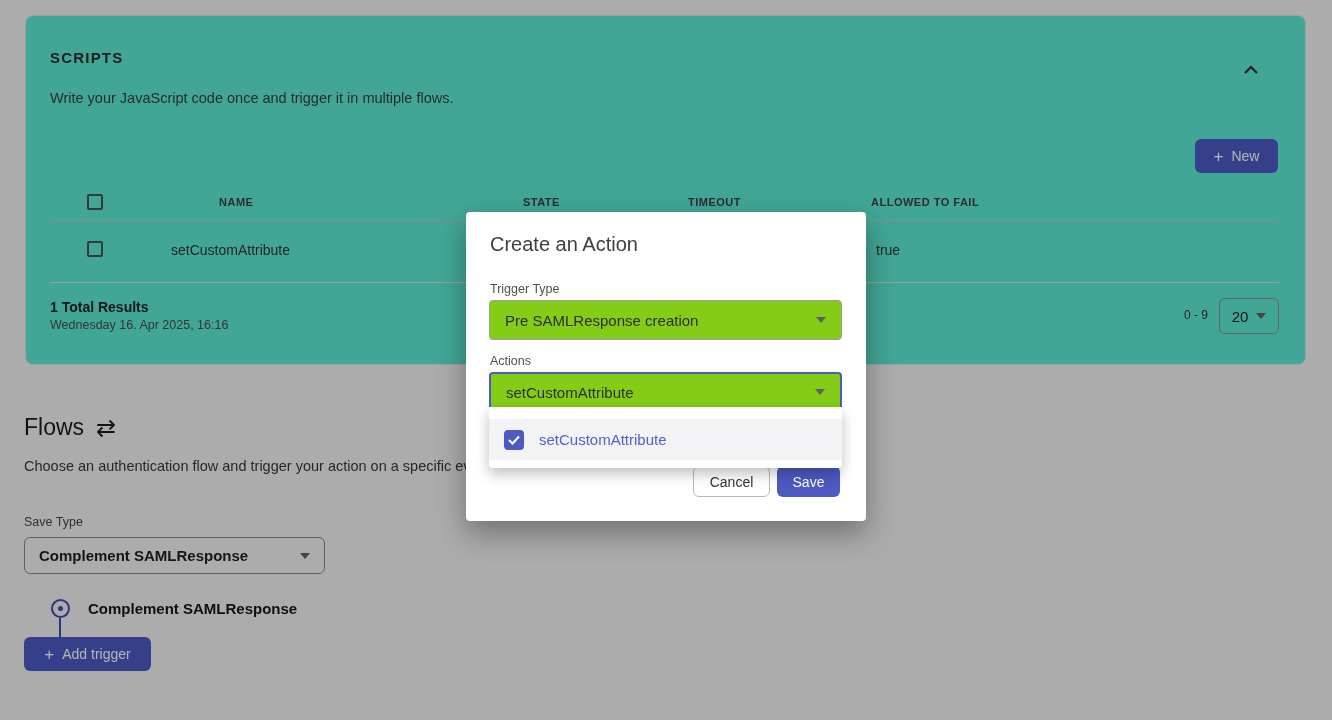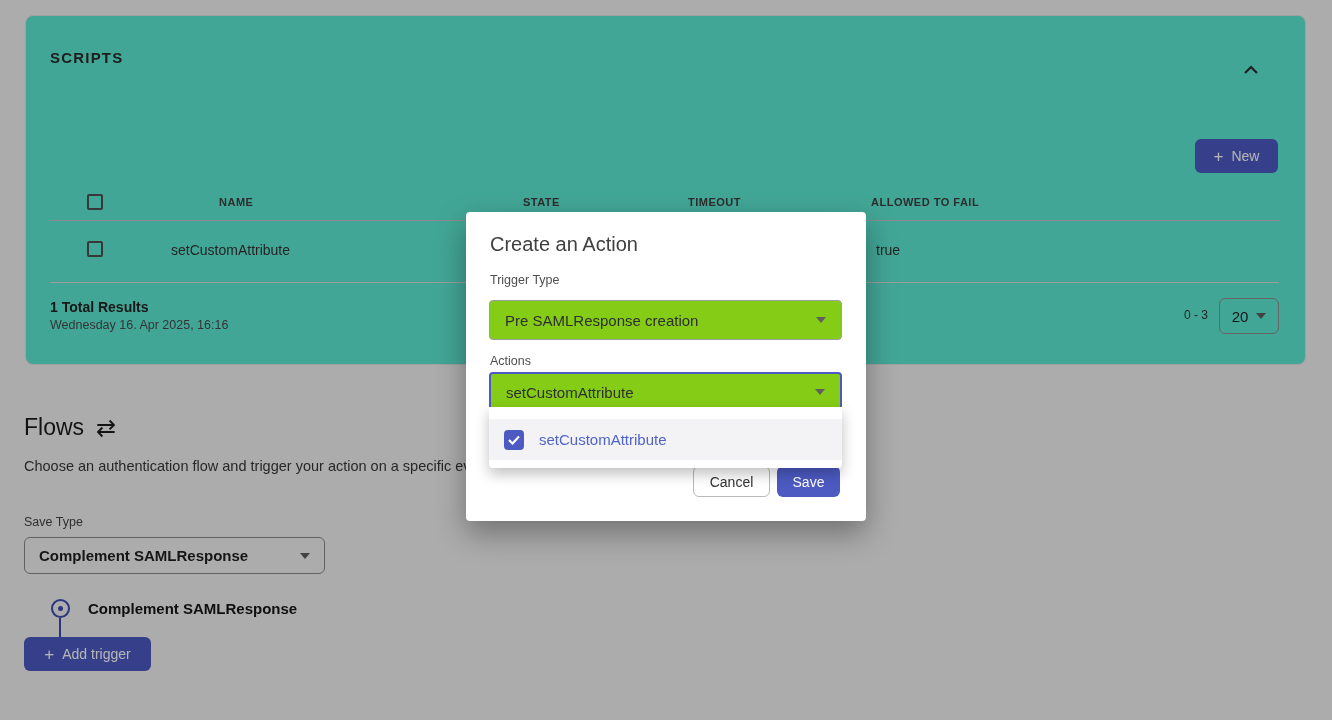--- a/index.html
+++ b/index.html
@@ -72,21 +72,21 @@
   .add-trigger { position:absolute; left:24px; top:637px; width:127px; height:34px; }
 
   
   .overlay { position:absolute; inset:0; background:rgba(0,0,0,0.29); z-index:10; }
 
   .modal { position:absolute; left:466px; top:212px; width:400px; height:309px;
     background:#fff; border-radius:4px; z-index:20;
     box-shadow:0 12px 30px rgba(0,0,0,0.35); }
   .modal-title { position:absolute; left:24px; top:21px; font-size:20px; color:#404040; }
   .f-label { position:absolute; left:24px; font-size:12.5px; color:#4f4f4f; }
-  .lbl-trigger { top:61px; } .lbl-actions { top:142px; }
+  .lbl-trigger { top:70px; } .lbl-actions { top:142px; }
   .m-select { position:absolute; left:23px; width:353px; height:40px; border-radius:4px;
     display:flex; align-items:center; justify-content:space-between; padding:0 15px;
     cursor:pointer; background:#84cc16; }
   .sel-trigger { top:88px; border:1px solid #9e9e9e; }
   .sel-actions { top:160px; border:2px solid #4c5ac2; }
   .m-select .val { font-size:15px; color:#2e2e2e; }
 
   .listbox { position:absolute; left:23px; top:195px; width:353px; background:#fff;
     border-radius:0 0 4px 4px; box-shadow:0 6px 14px rgba(0,0,0,0.25);
     padding:12px 0 8px 0; z-index:5; }
@@ -110,41 +110,42 @@
     <div class="card-title">SCRIPTS</div>
 
     <div class="collapse-btn">
       <span>
         <svg width="16" height="10" viewBox="0 0 16 10">
             <polyline points="2,8 8,2 14,8" stroke="#2e2e2e" stroke-width="2.2" fill="none"></polyline>
           </svg>
       </span>
     </div>
 
+    <div class="card-desc">Write your JavaScript code once and trigger it in multiple flows.</div>
 
     <button class="btn-primary new-btn">
       <span class="plus">+</span>
       <span>New</span>
     </button>
 
     <div class="cbx th-cbx"></div>
     <div class="th th-name">NAME</div>
     <div class="th th-state">STATE</div>
     <div class="th th-timeout">TIMEOUT</div>
     <div class="th th-fail">ALLOWED TO FAIL</div>
     <div class="hline line-head"></div>
 
     <div class="cbx td-cbx"></div>
     <div class="td td-name">setCustomAttribute</div>
     <div class="td td-fail">true</div>
     <div class="hline line-row"></div>
 
     <div class="foot-total">1 Total Results</div>
     <div class="foot-date">Wednesday 16. Apr 2025, 16:16</div>
-    <div class="foot-range">0 - 3</div>
+    <div class="foot-range">0 - 9</div>
     <div class="page-size">
       <span>20</span>
       <span class="tri-down"></span>
     </div>
   </section>
 
   <div class="flows-title">
     <span>Flows</span>
     <span class="swap-ic">⇄</span>
   </div>

